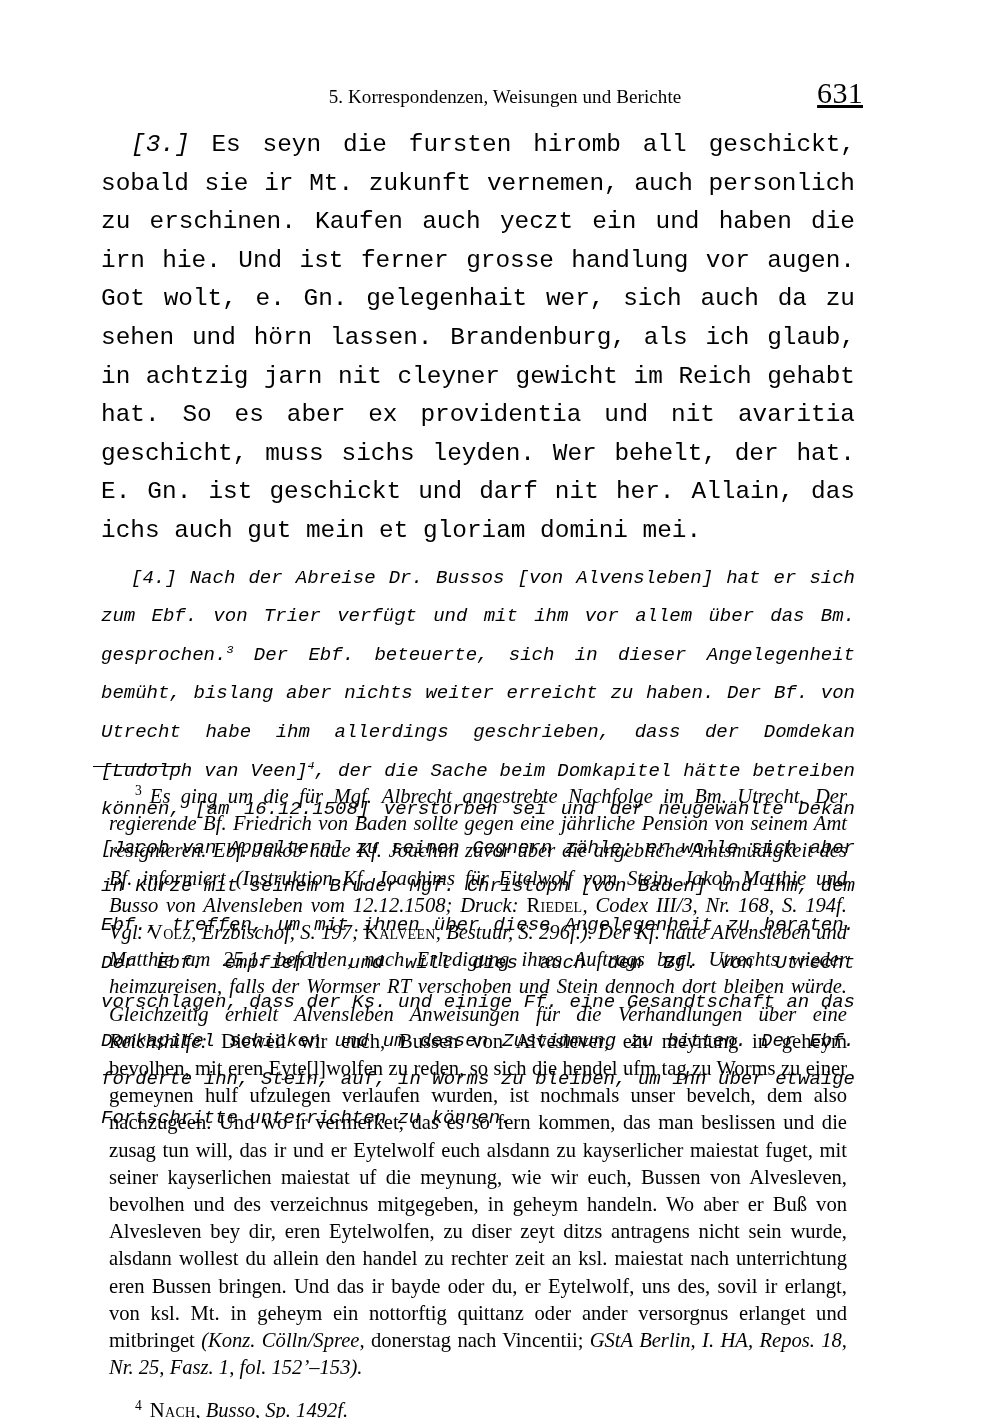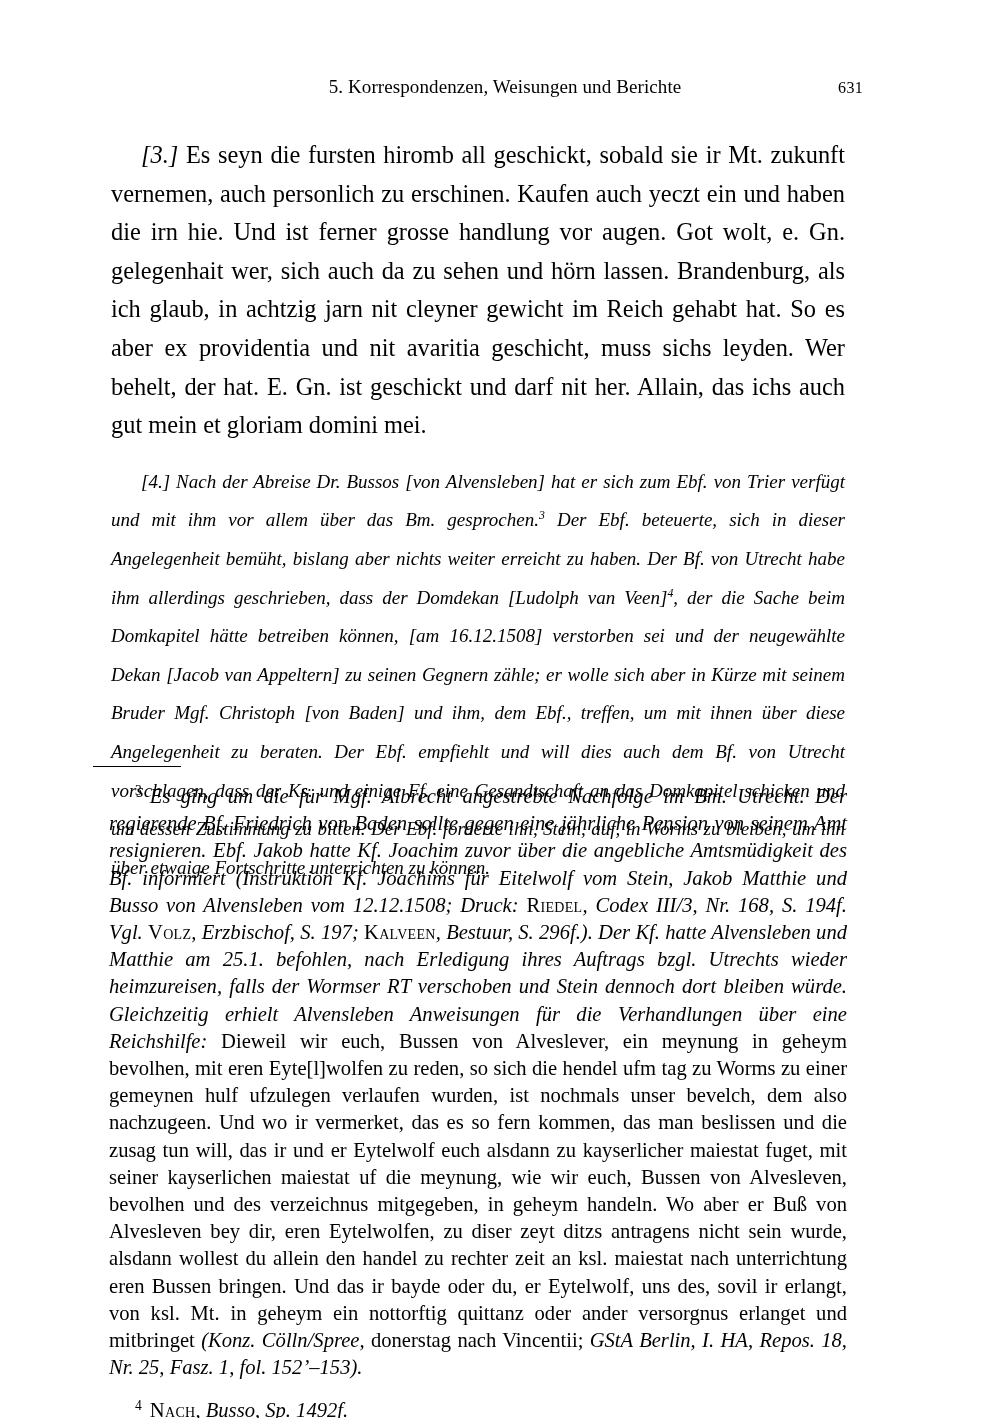--- a/index.html
+++ b/index.html
@@ -36,41 +36,43 @@
   .running-head-title {
     flex: 1 1 auto;
     text-align: center;
     font-size: 19px;
     letter-spacing: 0.1px;
     padding-left: 110px;
     white-space: nowrap;
   }
   .running-head-folio {
     flex: 0 0 auto;
-    font-size: 16px;
+    font-size: 30px;
     text-align: right;
     min-width: 56px;
     letter-spacing: 0.3px;
+    text-decoration: underline;
   }
 
   
   .body-block {
     position: absolute;
     left: 93px;
     top: 118px;
     width: 770px;
   }
   p.para {
-    margin: 18px;
+    margin: 8px;
     font-size: 24.4px;
     line-height: 38.6px;
     text-align: justify;
     text-justify: inter-word;
     text-indent: 30px;
     hyphens: none;
+    font-family: Liberation Mono, monospace;
   }
   p.para.regest {
     font-style: italic;
     font-size: 19px;
     line-height: 38.6px;
   }
   .marker {
     font-style: italic;
   }
   sup.fn-ref {

